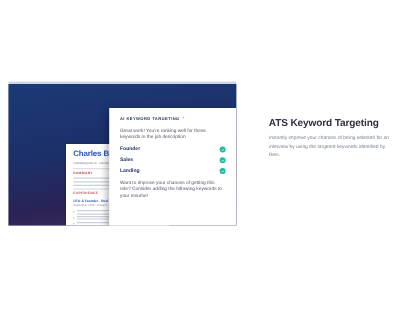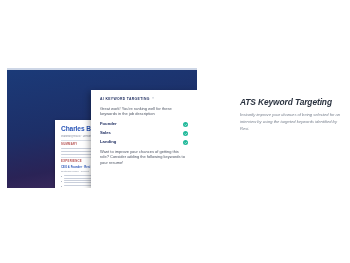--- a/index.html
+++ b/index.html
@@ -176,24 +176,23 @@
   .kw-outro {
     margin-top: 1px;
     font-size: 4px;
     color: #4d5463;
     line-height: 1.45;
   }
 
   
   .copy {
     position: absolute;
-    left: 240px;
+    left: 224px;
     top: 97px;
     width: 104px;
-    font-style: italic;
   }
   .copy-title {
     font-size: 8.4px;
     font-weight: bold;
     color: #2b3340;
     line-height: 1.2;
     letter-spacing: -0.1px;
   }
   .copy-body {
     margin-top: 5px;

